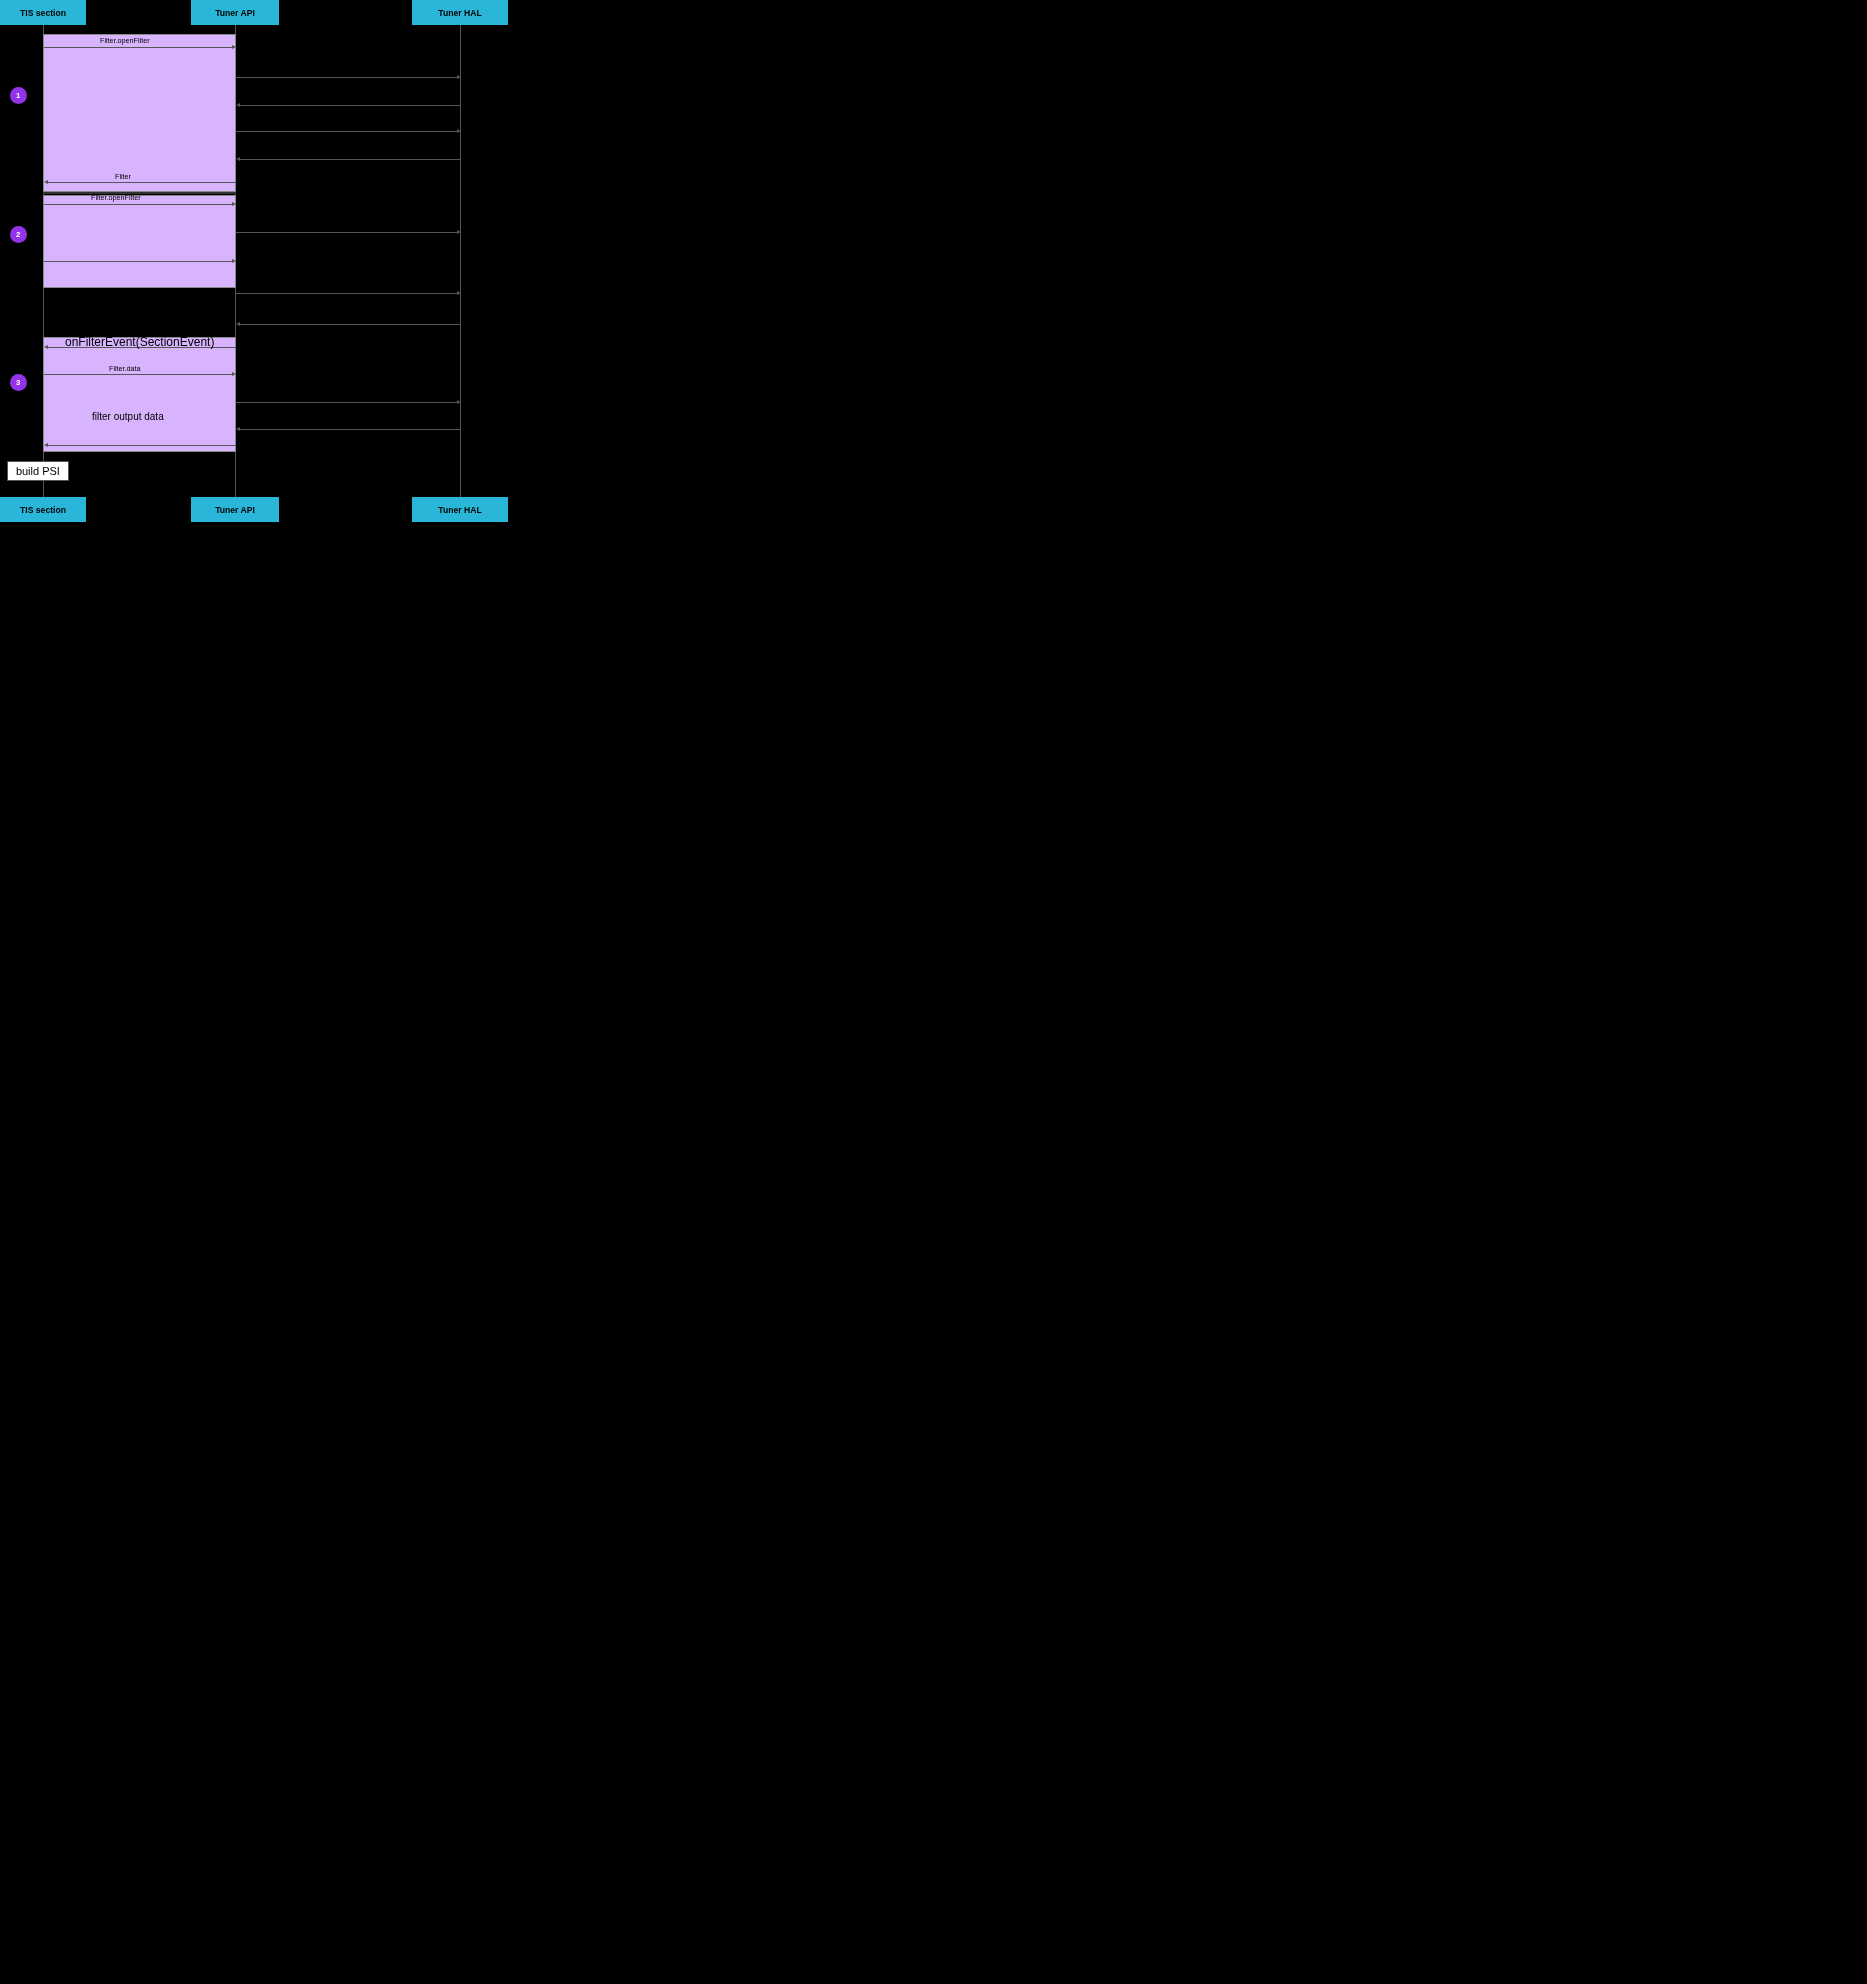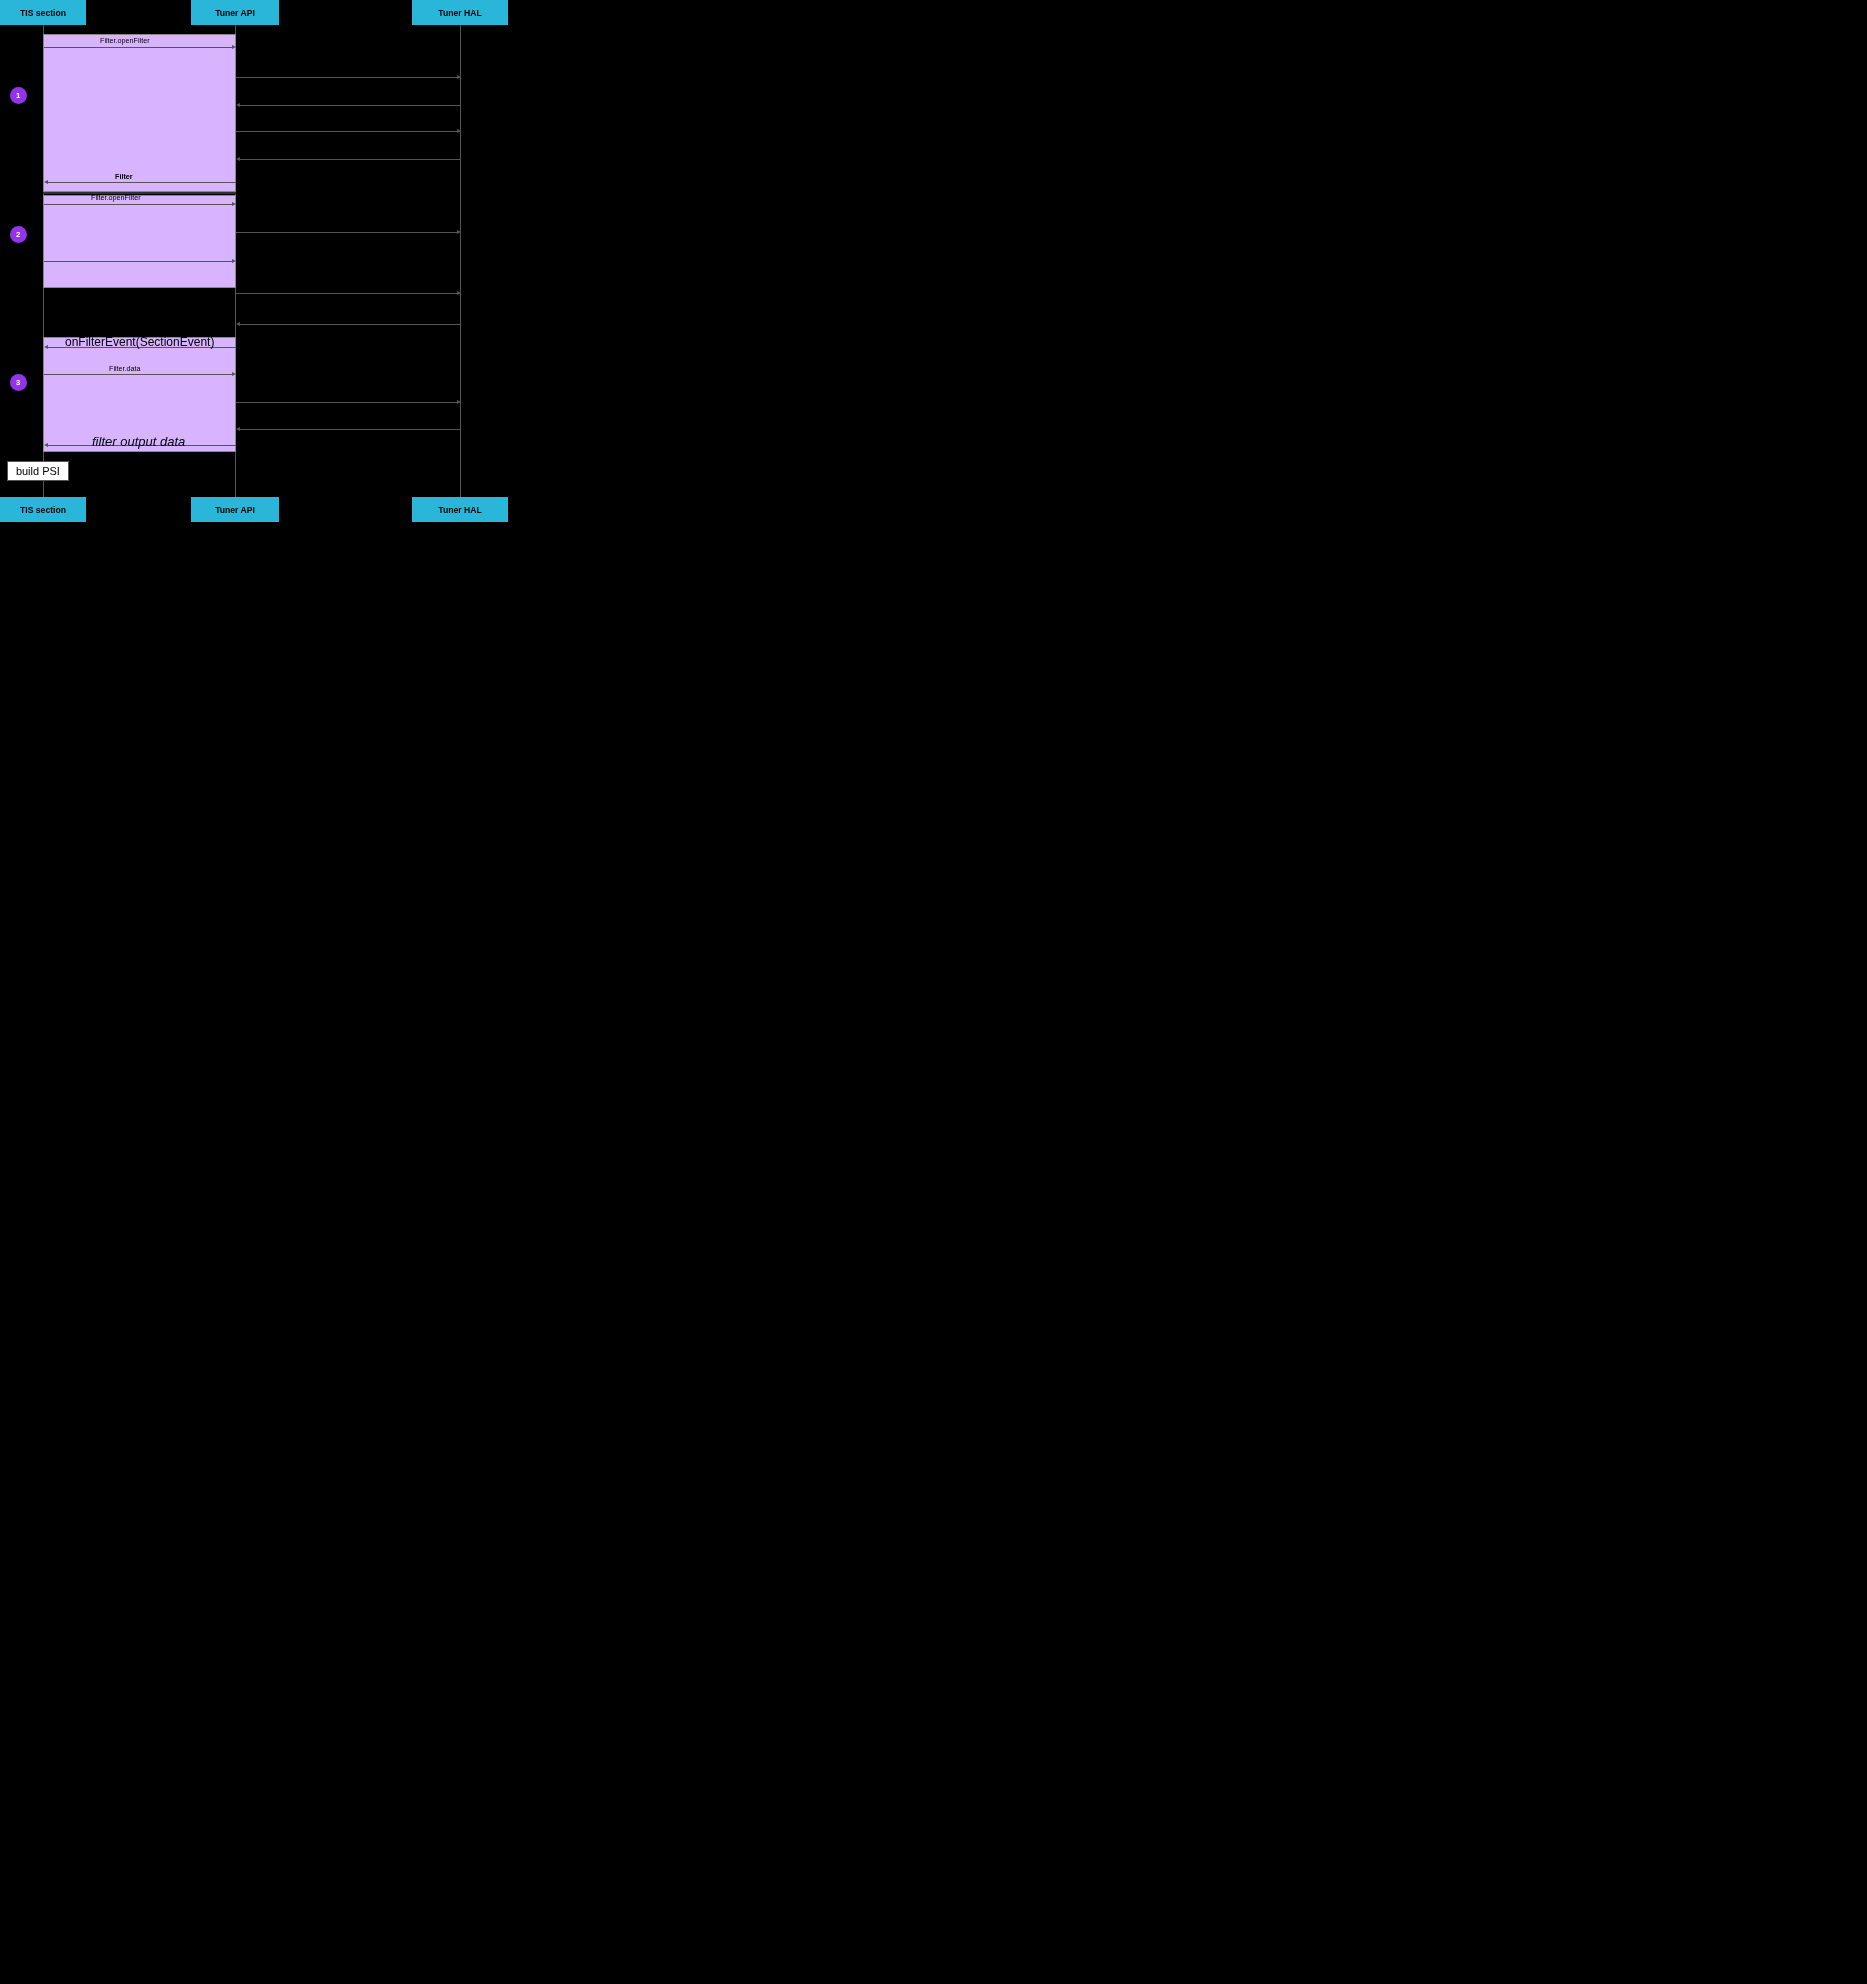--- a/index.html
+++ b/index.html
@@ -72,21 +72,21 @@
 
     <div style="position:absolute; top:132px; left:236px; display:flex; align-items:center; flex-direction:row-reverse;">
       <div style="width:221px; height:1px; background:#555;"></div>
       <div style="width:0; height:0; border-top:2.9px solid transparent; border-bottom:2.9px solid transparent; border-right:4.8px solid #555;"></div>
     </div>
 
     <div style="position:absolute; top:155px; left:44px; display:flex; align-items:center; flex-direction:row-reverse;">
       <div style="width:188px; height:1px; background:#555;"></div>
       <div style="width:0; height:0; border-top:2.9px solid transparent; border-bottom:2.9px solid transparent; border-right:4.8px solid #555;"></div>
     </div>
-    <div style="position:absolute; top:147px; left:115px; font-size:7.2px; color:#000;font-weight:bold;">Filter</div>
+    <div style="position:absolute; top:147px; left:115px; font-size:7.2px; color:#000;">Filter</div>
 
     <div style="position:absolute; top:167px; left:43px; width:193px; height:2.4px; background:#333;"></div>
 
     <div style="position:absolute; left:43px; top:170px; width:193px; height:93px; background:#d8b4fe; border:0.7px solid #888;"></div>
 
     <div style="position:absolute; left:9.6px; top:201px; width:17px; height:17px; border-radius:50%; background:#9333ea; display:flex; align-items:center; justify-content:center;">
       <span style="color:#fff; font-weight:bold; font-size:7.7px;">2</span>
     </div>
 
     <div style="position:absolute; top:177px; left:44px; display:flex; align-items:center;">
@@ -141,21 +141,21 @@
 
     <div style="position:absolute; top:402px; left:236px; display:flex; align-items:center; flex-direction:row-reverse;">
       <div style="width:221px; height:1px; background:#555;"></div>
       <div style="width:0; height:0; border-top:2.9px solid transparent; border-bottom:2.9px solid transparent; border-right:4.8px solid #555;"></div>
     </div>
 
     <div style="position:absolute; top:418px; left:44px; display:flex; align-items:center; flex-direction:row-reverse;">
       <div style="width:188px; height:1px; background:#555;"></div>
       <div style="width:0; height:0; border-top:2.9px solid transparent; border-bottom:2.9px solid transparent; border-right:4.8px solid #555;"></div>
     </div>
-    <div style="position:absolute; top:409px; left:92px; font-size:13px; color:#000;font-style:italic;">filter output data</div>
+    <div style="position:absolute; top:386px; left:92px; font-size:10px; color:#000;">filter output data</div>
 
     <div style="position:absolute; top:436px; left:7.2px; background:#fff; border:1px solid #555; padding:2.9px 7.7px; font-size:11px; color:#000;">
       <span>build PSI</span>
     </div>
 
   </div>
 
   <div style="position:relative; width:508px; height:25px; background:#000;">
     <div style="position:absolute; left:0; width:86px; height:25px; background:#29b6d8; display:flex; align-items:center; justify-content:center;">
       <span style="font-weight:bold; font-size:8.6px; color:#000;">TIS section</span>

